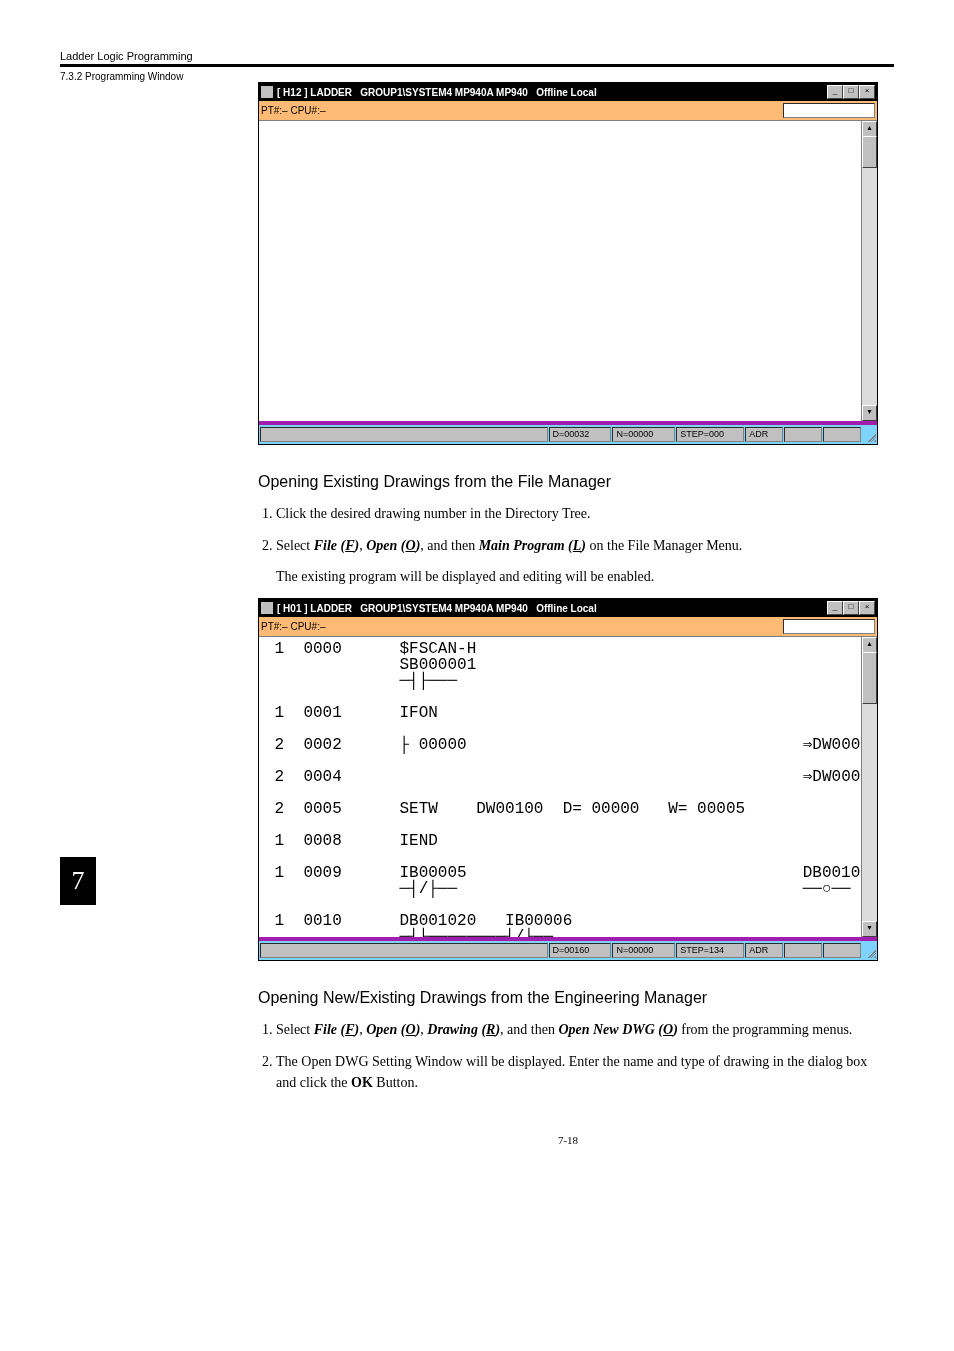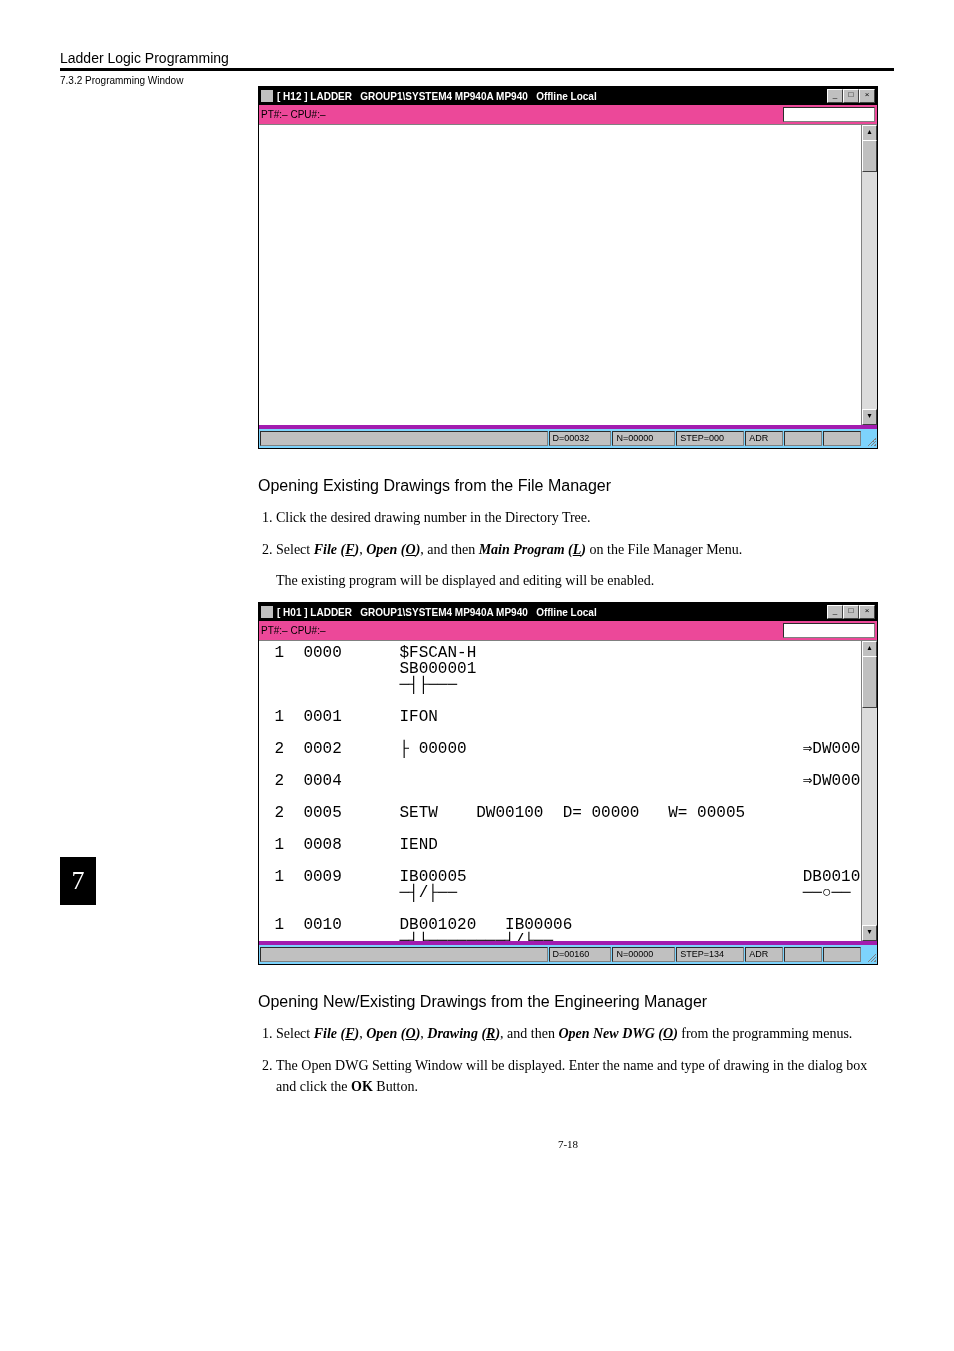--- a/index.html
+++ b/index.html
@@ -6,21 +6,21 @@
     margin: 0;
     padding: 50px 60px;
     font-family: "Times New Roman", Times, serif;
     font-size: 14px;
     color: #000;
     background: #fff;
     width: 834px;
   }
   .header-sec {
     font-family: Arial, Helvetica, sans-serif;
-    font-size: 14px;
+    font-size: 11px;
     margin-bottom: 2px;
   }
   .hr-thick {
     border: none;
     border-top: 3px solid #000;
     margin: 2px 0 4px 0;
   }
   .subhead {
     font-family: Arial, Helvetica, sans-serif;
     font-size: 10px;
@@ -50,21 +50,21 @@
   }
   .titlebar-text { flex: 1; white-space: pre; font-weight: bold; font-size: 10px; }
   .titlebar-btns { display: flex; gap: 0; }
   .tbtn {
     width: 14px; height: 12px; background: #c0c0c0; border: 1px solid #fff;
     border-right-color: #404040; border-bottom-color: #404040;
     font-size: 8px; text-align: center; line-height: 10px; font-family: Arial;
     color: #000;
   }
   .toolbar {
-    background: #ec4899;
+    background: #fdba74;
     display: flex;
     align-items: center;
     padding: 1px 2px;
     height: 17px;
     border-bottom: 1px solid #808080;
     text-align: right;
   }
   .toolbar-label {
     font-family: "MS Sans Serif", sans-serif;
     font-size: 10px;

